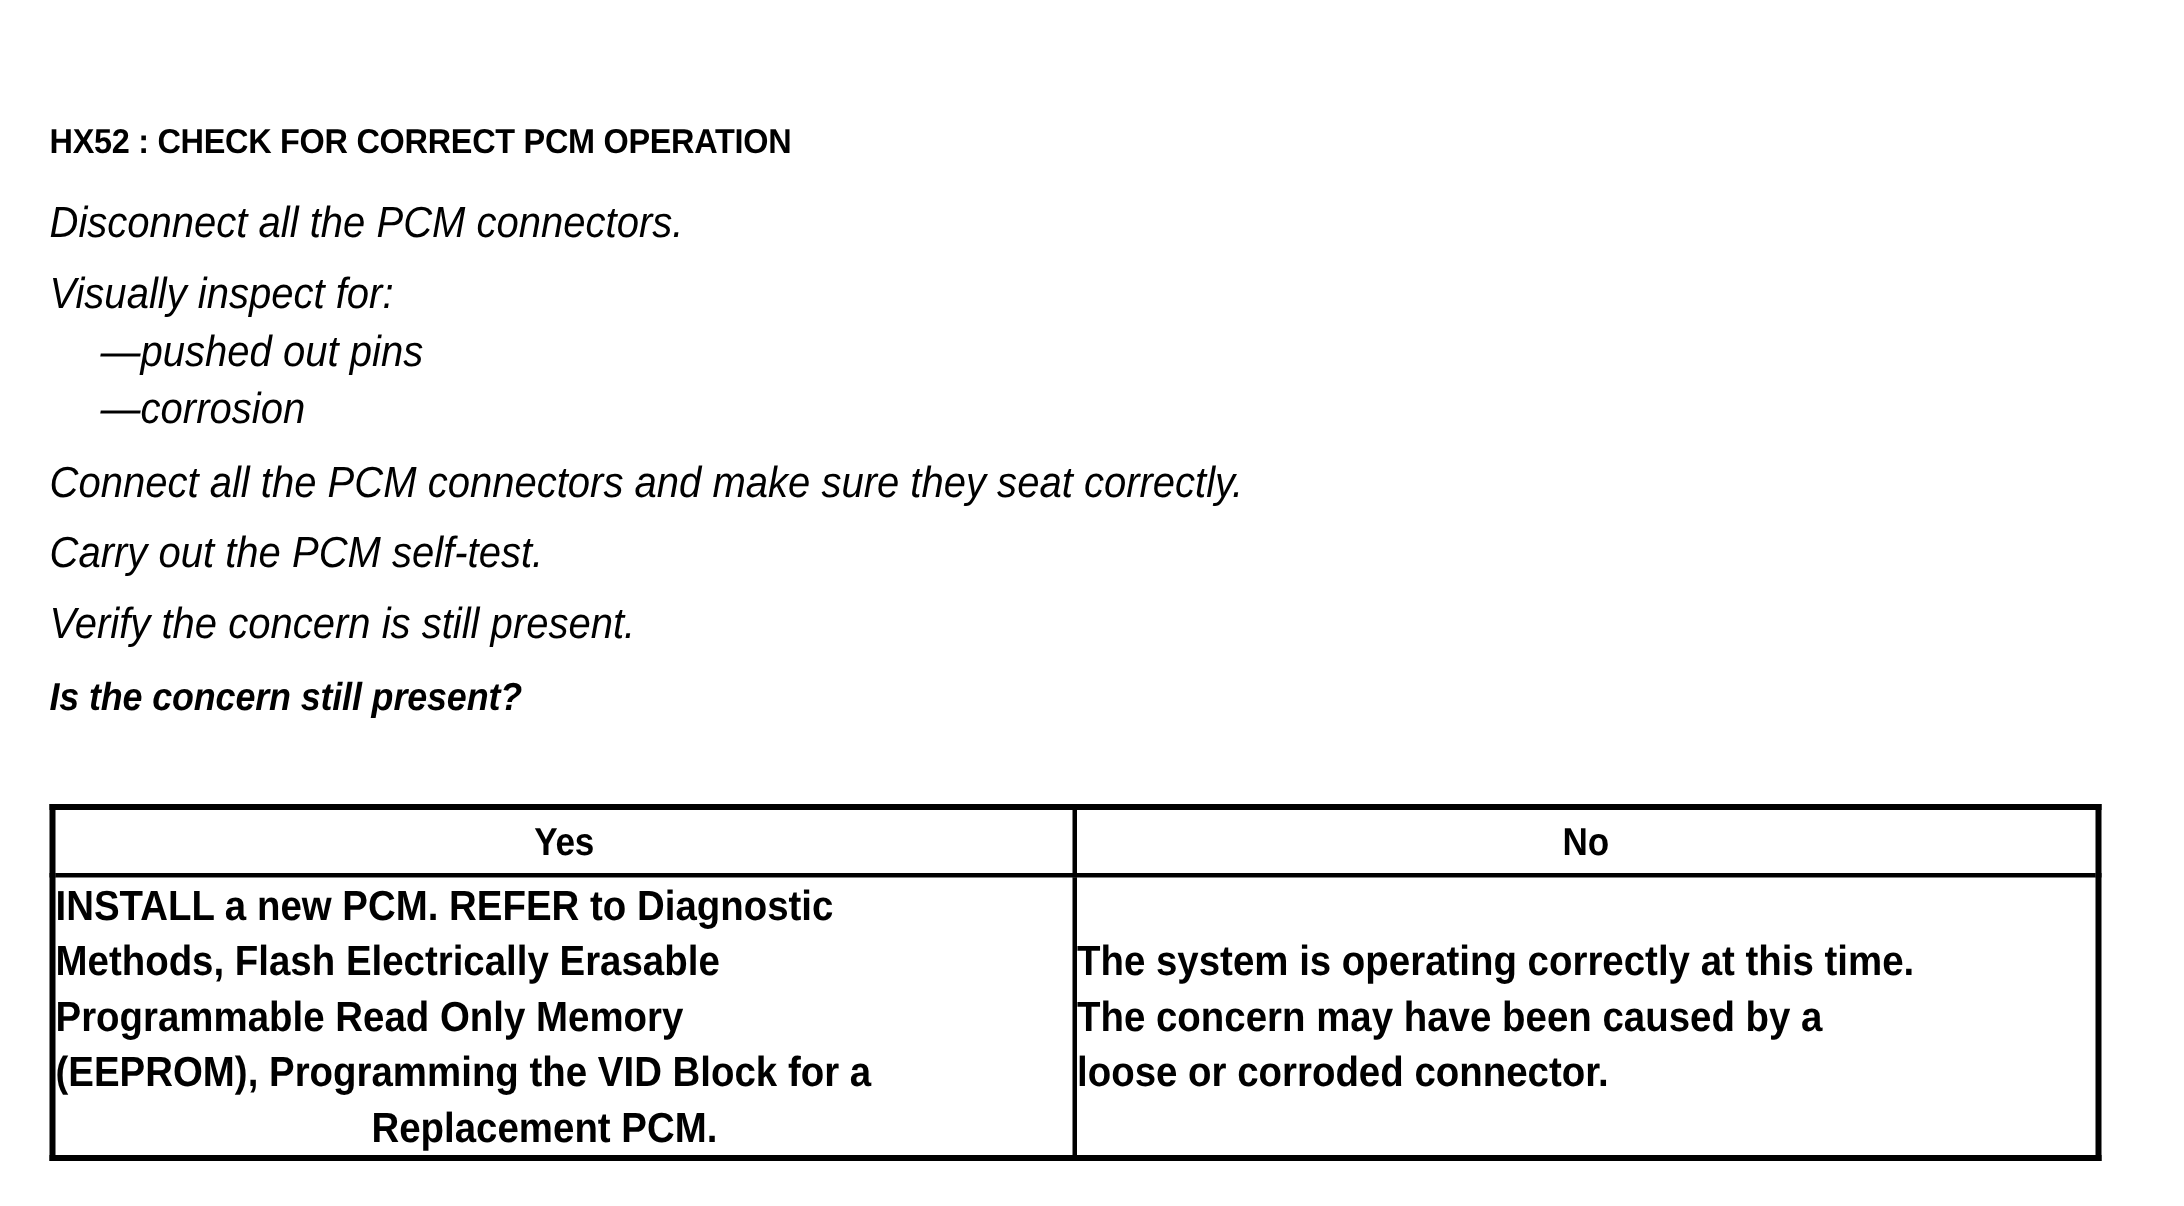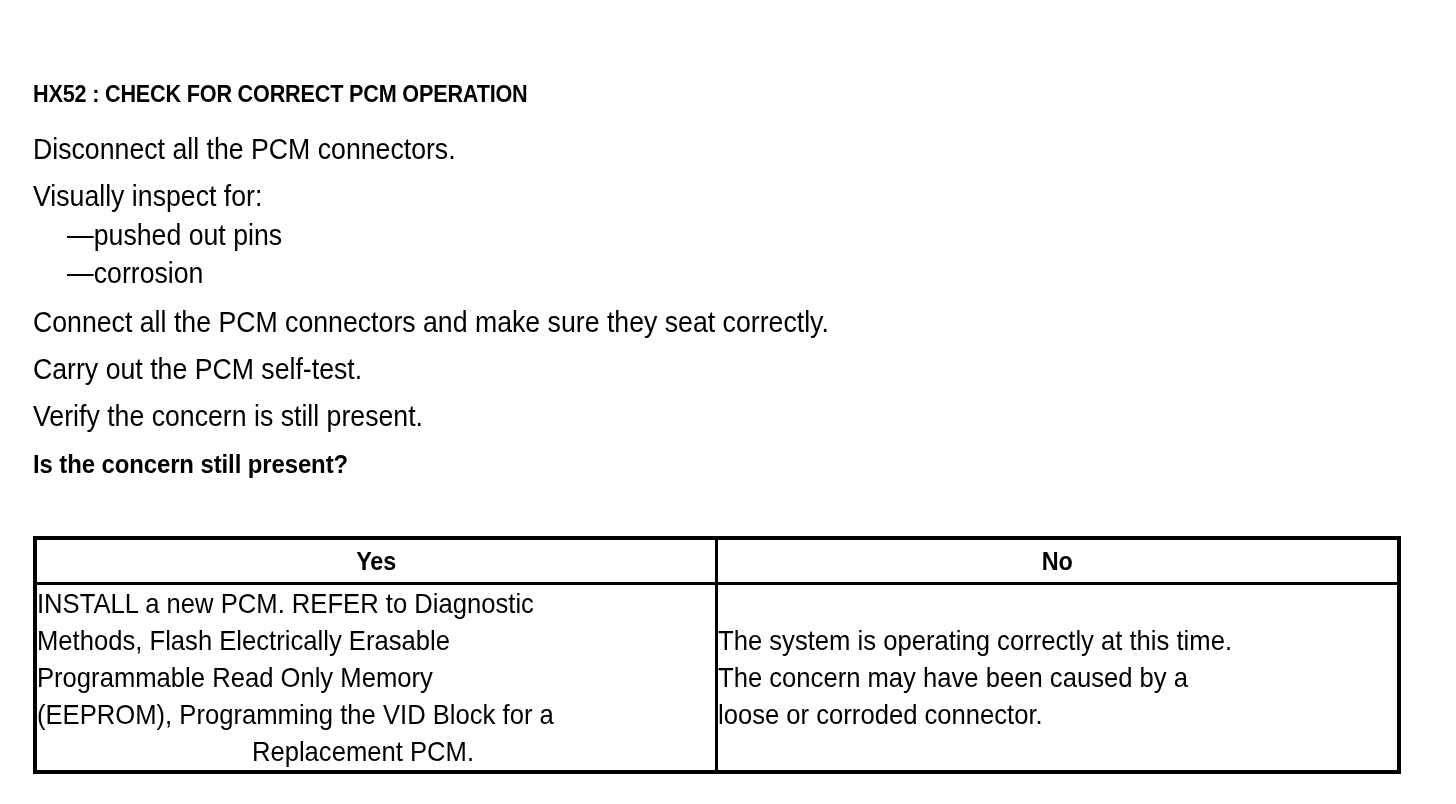--- a/index.html
+++ b/index.html
@@ -39,20 +39,21 @@
     transform: scaleX(0.94);
     transform-origin: left top;
   }
 
   
   .instructions {
     position: absolute;
     left: 33px;
     top: 74px;
     width: 1380px;
+    font-style: italic;
   }
   .instr-line {
     font-size: 29px;
     line-height: 47px;
     white-space: nowrap;
     transform: scaleX(0.92);
     transform-origin: left top;
   }
   .instr-line.sub {
     line-height: 38px;
@@ -83,20 +84,21 @@
     padding-left: 44px;
   }
   .decision-table col.yes-col { width: 681px; }
   .decision-table col.no-col  { width: 683px; }
 
   .decision-table th,
   .decision-table td {
     border: 3px solid #000000;
     padding: 0;
     vertical-align: middle;
+    font-weight: bold;
   }
   .decision-table th {
     height: 42px;
     font-size: 26px;
     font-weight: bold;
     text-align: center;
     letter-spacing: -0.2px;
   }
   .decision-table th .hdr-text {
     display: inline-block;

